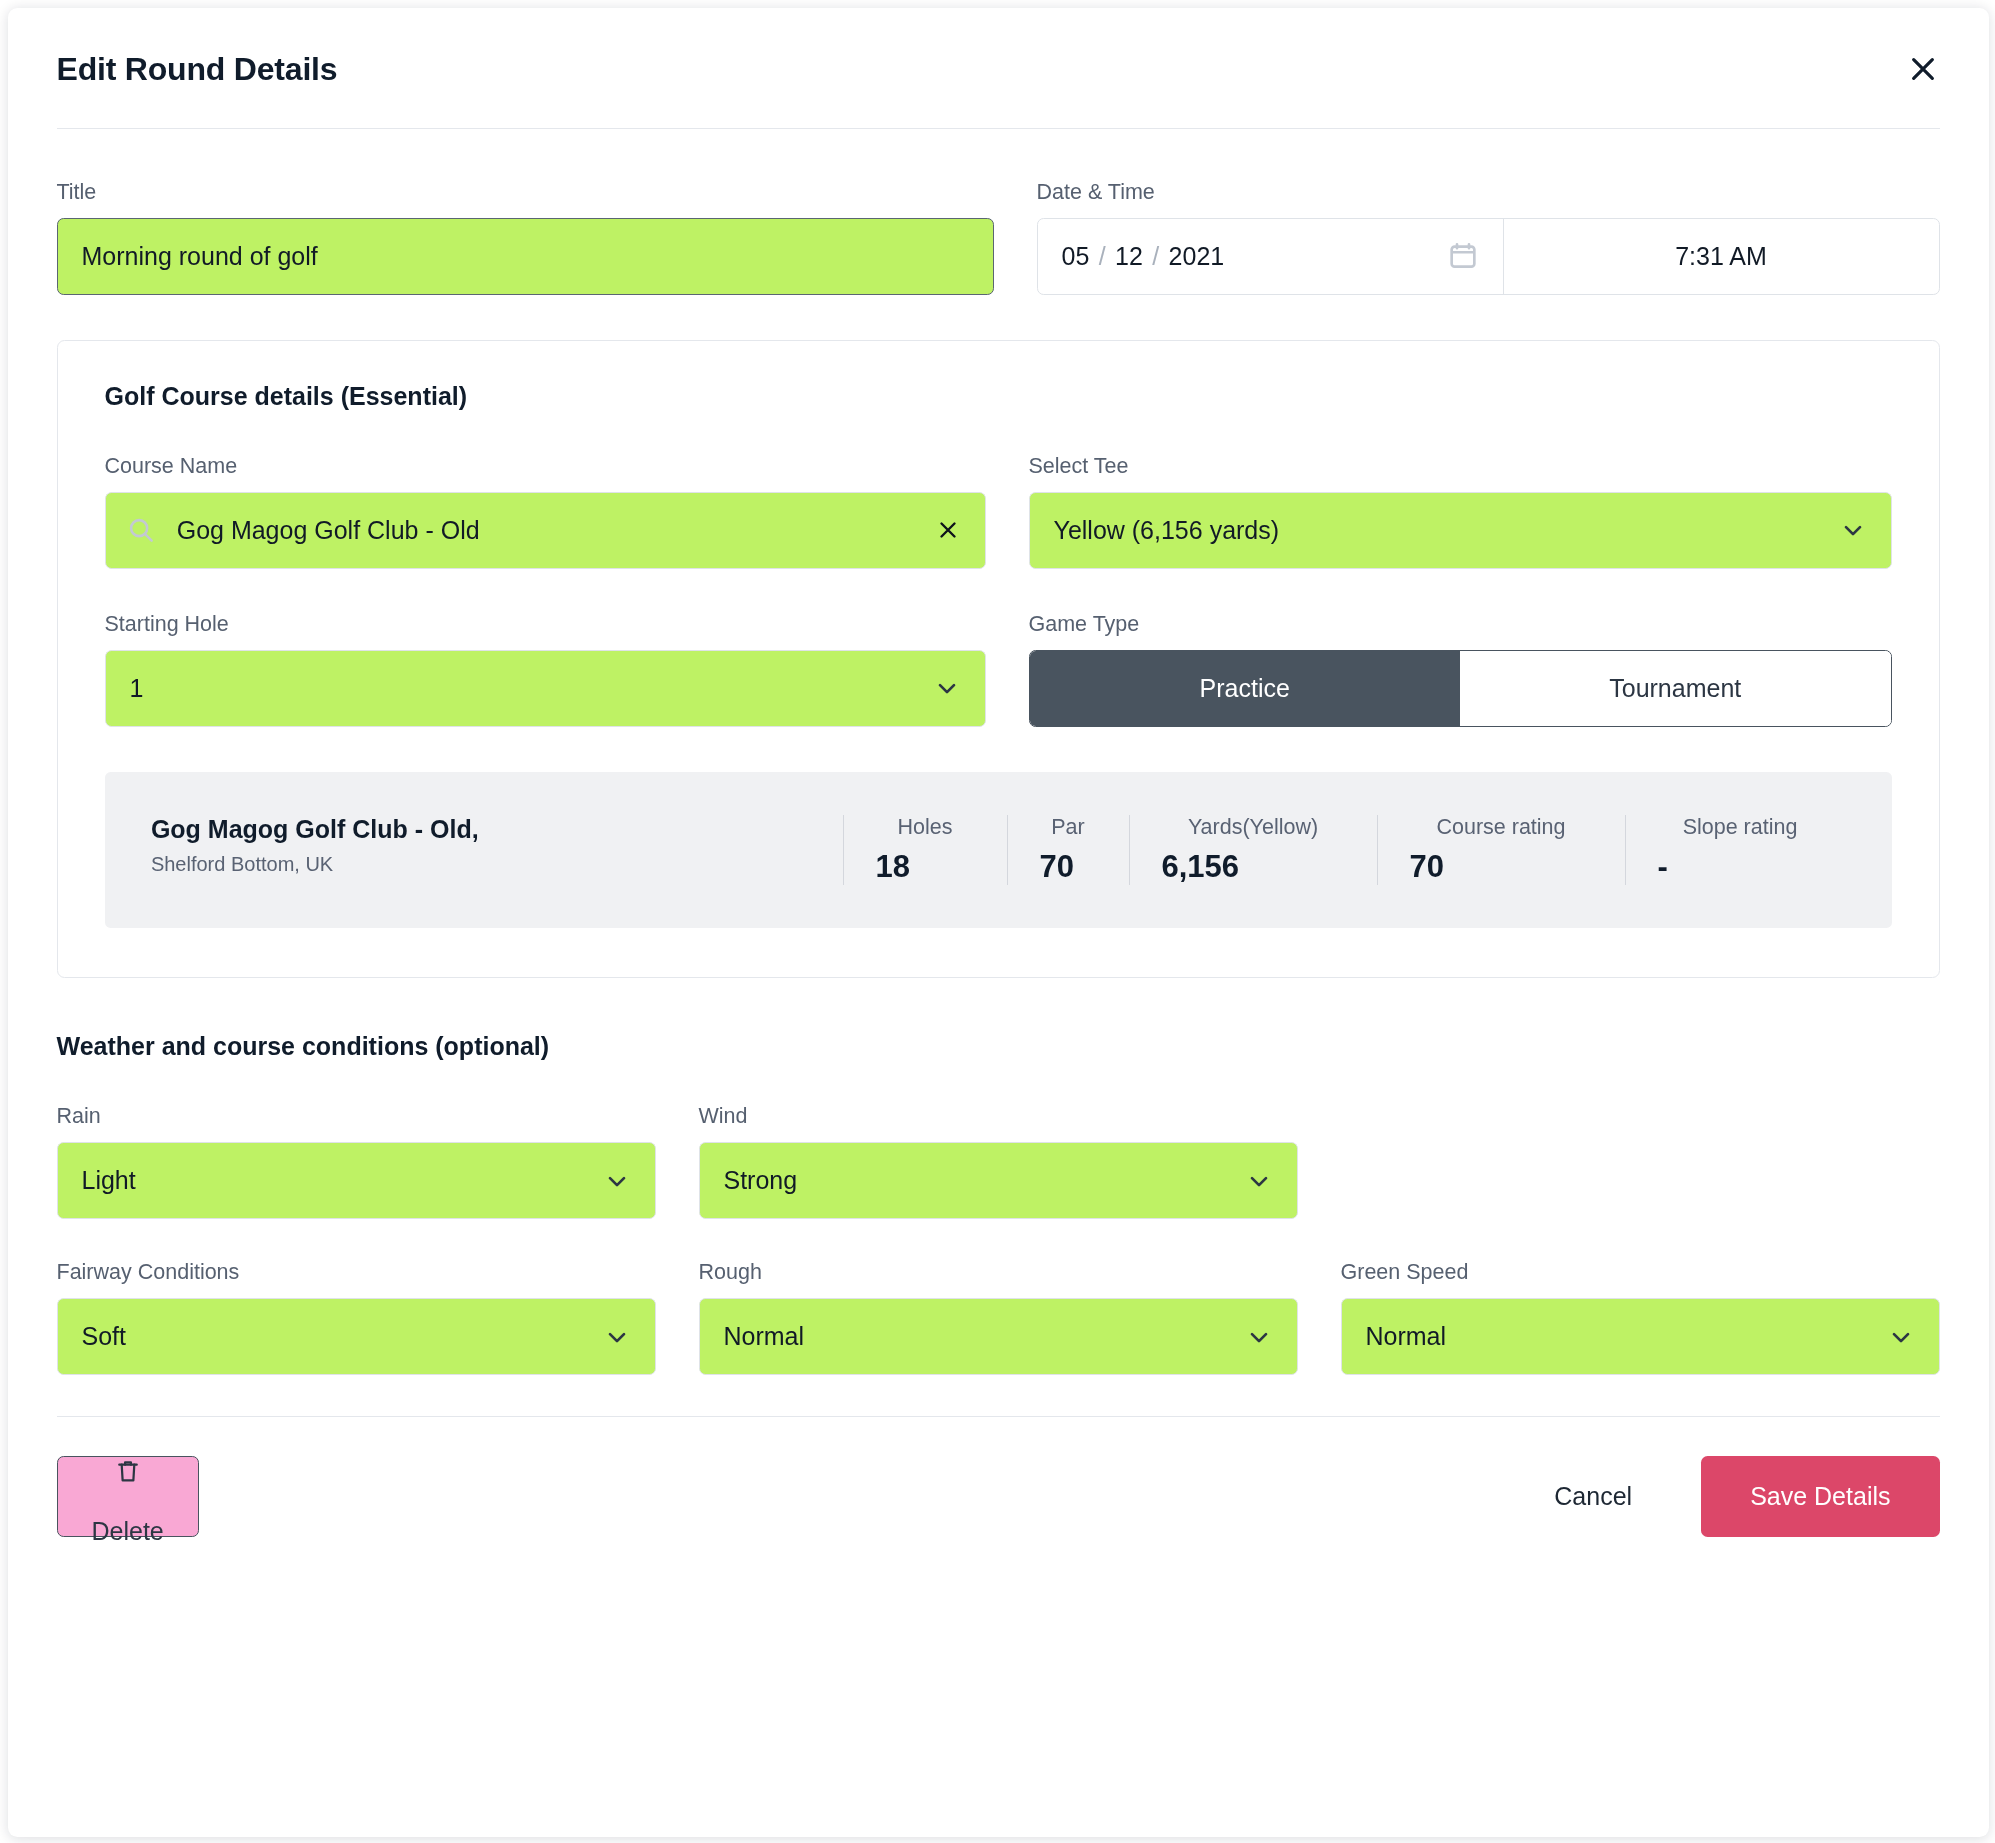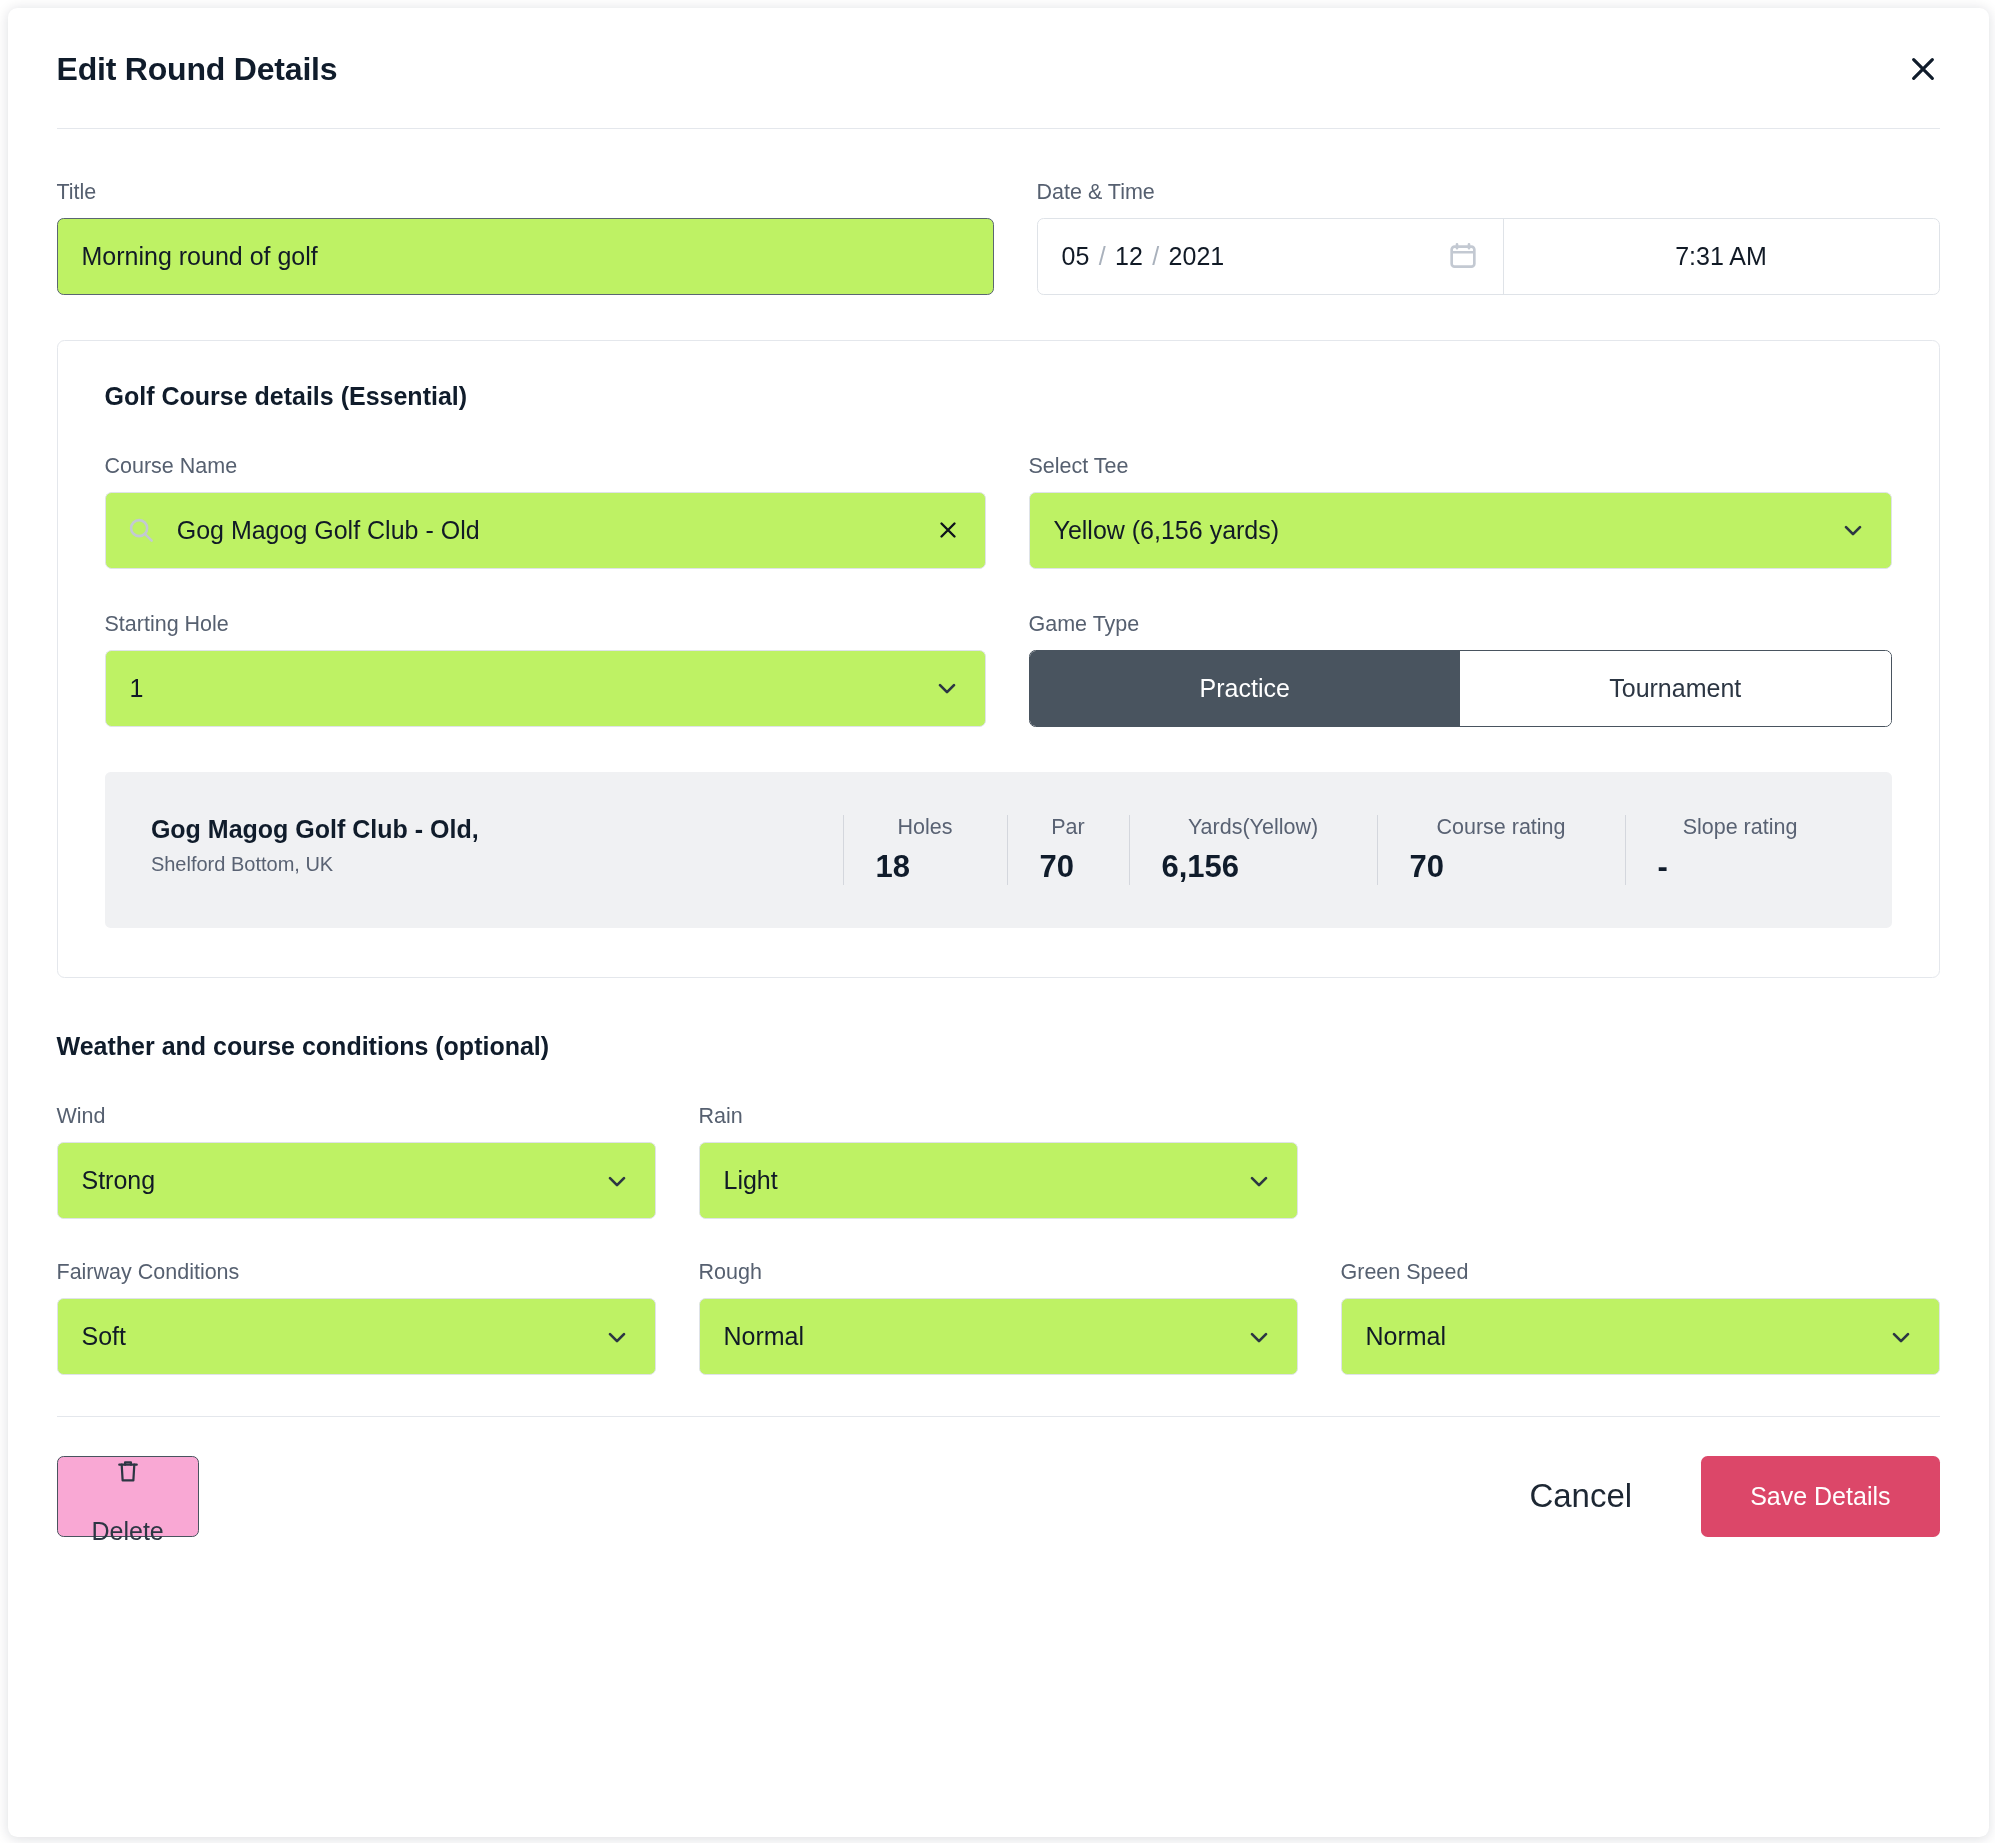--- a/index.html
+++ b/index.html
@@ -196,21 +196,21 @@
     padding: 0 34px;
     gap: 26px;
     font-size: 25px;
     color: #2c3643;
     cursor: pointer;
     background: #f9a8d4;
     flex-direction: column;
   }
   .footer-right { margin-left: auto; display: flex; align-items: center; gap: 37px; }
   .cancel-btn {
-    font-size: 33px;
+    font-size: 25px;
     color: #1d2733;
     padding: 0 32px;
     height: 81px;
     display: flex; align-items: center;
     cursor: pointer;
     background: none; border: none;
   }
   .save-btn {
     height: 81px;
     border-radius: 6.6px;
@@ -349,34 +349,34 @@
         <div class="lbl">Slope rating</div>
         <div class="val">-</div>
       </div>
     </div>
   </div>
 
   <div class="weather-heading">Weather and course conditions (optional)</div>
 
   <div class="w-row">
     <div class="w-col">
+      <span class="field-label">Rain</span>
+      <div class="ctrl">
+        <span>Light</span>
+        <span class="chev">
+          <svg width="28" height="28" viewBox="0 0 24 24" fill="none" stroke="#2c3643" stroke-width="2.3" stroke-linecap="round" stroke-linejoin="round">
+              <path d="M6 9.5 L12 15.5 L18 9.5"></path>
+            </svg>
+        </span>
+      </div>
+    </div>
+    <div class="w-col">
       <span class="field-label">Wind</span>
       <div class="ctrl">
         <span>Strong</span>
-        <span class="chev">
-          <svg width="28" height="28" viewBox="0 0 24 24" fill="none" stroke="#2c3643" stroke-width="2.3" stroke-linecap="round" stroke-linejoin="round">
-              <path d="M6 9.5 L12 15.5 L18 9.5"></path>
-            </svg>
-        </span>
-      </div>
-    </div>
-    <div class="w-col">
-      <span class="field-label">Rain</span>
-      <div class="ctrl">
-        <span>Light</span>
         <span class="chev">
           <svg width="28" height="28" viewBox="0 0 24 24" fill="none" stroke="#2c3643" stroke-width="2.3" stroke-linecap="round" stroke-linejoin="round">
               <path d="M6 9.5 L12 15.5 L18 9.5"></path>
             </svg>
         </span>
       </div>
     </div>
     <div class="w-col"></div>
   </div>
 

